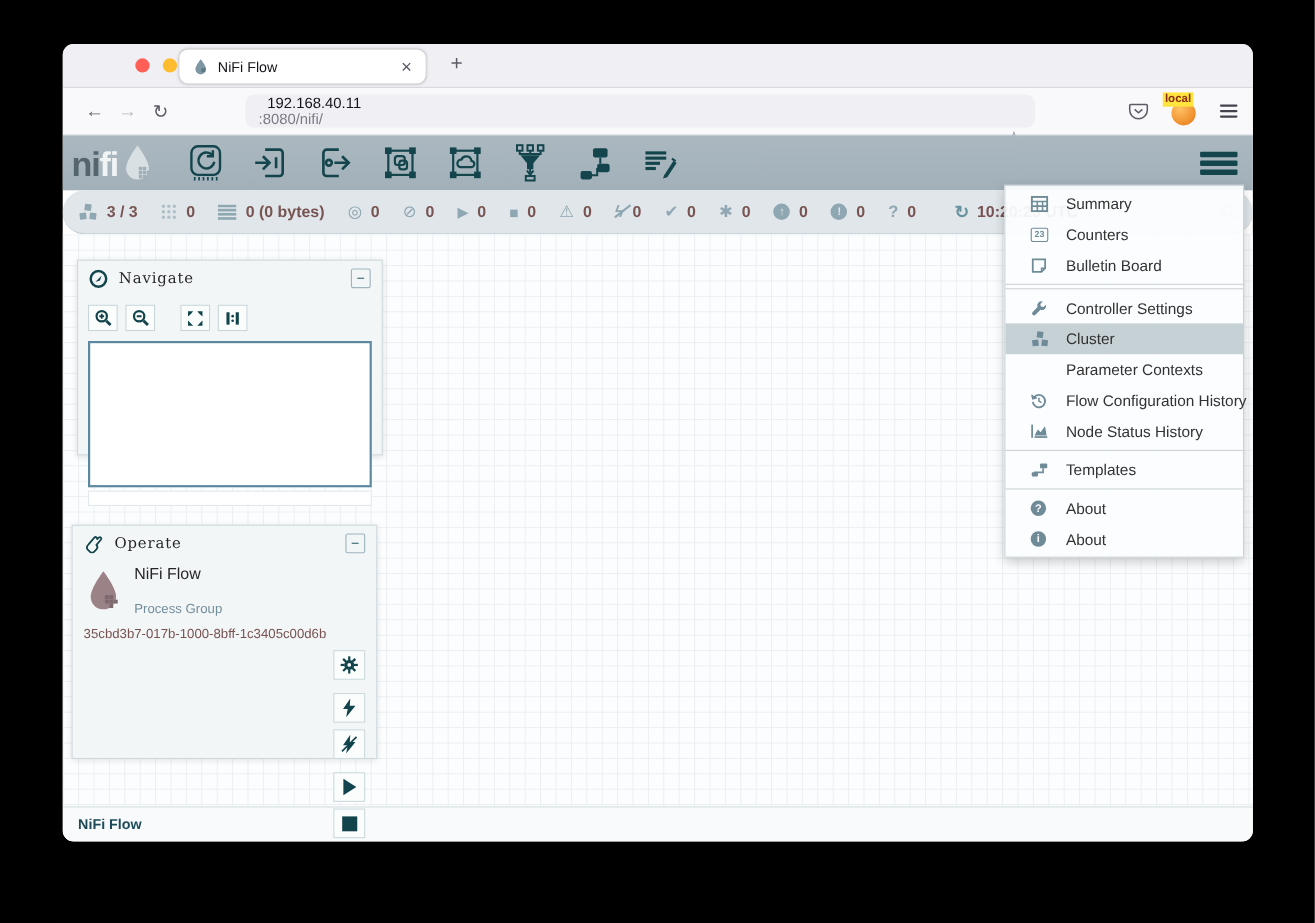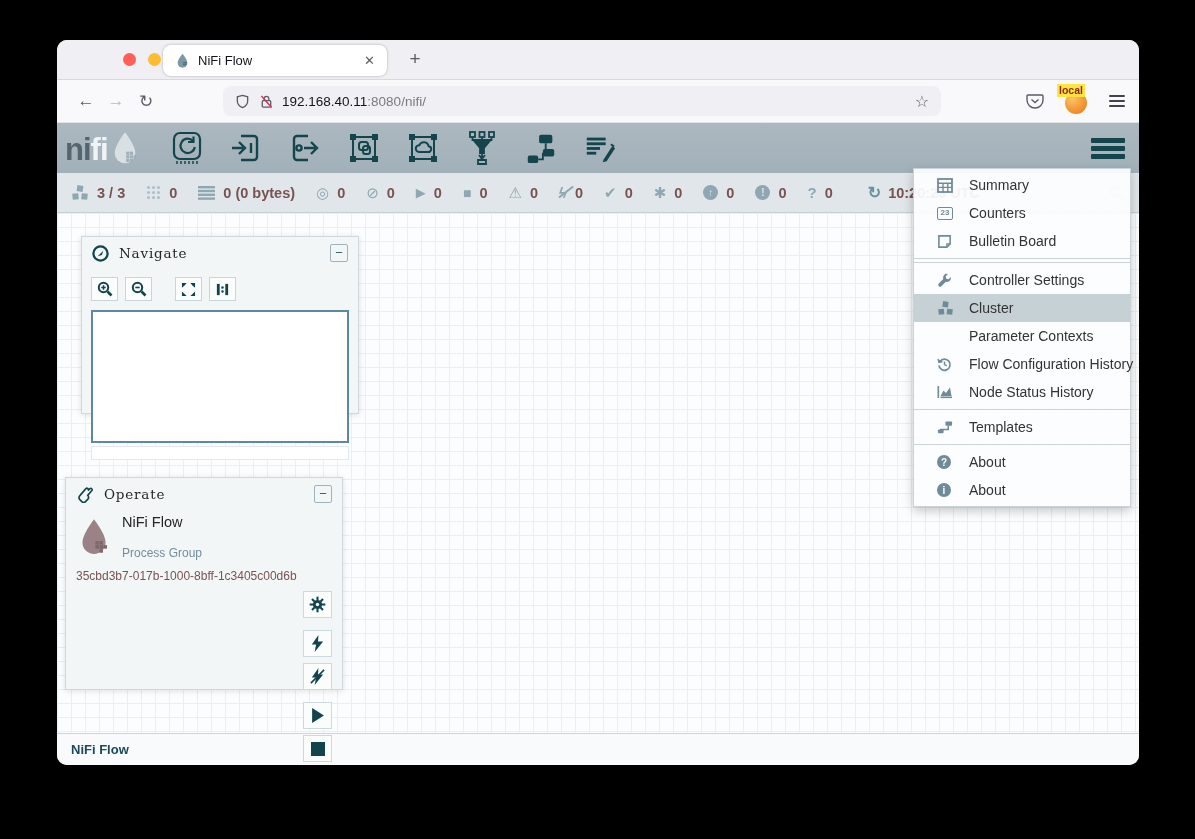--- a/index.html
+++ b/index.html
@@ -20,21 +20,21 @@
   .t-close { background:#ff5f57; } .t-min { background:#febc2e; } .t-zoom { background:#28c840; }
   .tab { position:absolute; left:106px; top:5px; width:224px; height:31px; background:#fff; border-radius:8px;
          box-shadow:0 0 3px rgba(0,0,0,.28); display:flex; align-items:center; padding:0 12px; }
   .tab-title { font-size:13px; color:#15141a; margin-left:8px; }
   .tab-close { margin-left:auto; color:#5b5b66; font-size:13px; cursor:default; }
   .newtab { position:absolute; left:345px; top:8px; font-size:19px; color:#5b5b66; width:26px; text-align:center; }
 
   .navbar { height:43px; background:#f9f9fb; display:flex; align-items:center; padding:0 14px; border-bottom:1px solid #dfe3e5; flex:0 0 auto; }
   .navbtn { font-size:17px; color:#5b5b66; width:30px; text-align:center; }
   .navbtn.disabled { color:#b9b9c2; }
-  .urlbar { margin-left:62px; width:718px; height:30px; background:#f0f0f4; border-radius:8px; display:flex; align-items:center; padding:0 12px; }
+  .urlbar { margin-left:62px; width:718px; height:30px; background:#f0f0f4; border-radius:8px; display:flex; align-items:flex-start; padding:0 12px;flex-direction:column; }
   .urlbar .host { font-size:13.5px; color:#15141a; margin-left:8px; }
   .urlbar .rest { font-size:13.5px; color:#7a7a85; }
   .url-star { margin-left:auto; font-size:16px; color:#5b5b66; }
   .nav-right { margin-left:auto; display:flex; align-items:center; gap:20px; }
   .avatar-wrap { position:relative; width:24px; height:24px; }
   .avatar { width:22px; height:22px; border-radius:50%; background:radial-gradient(circle at 35% 30%, #ffc266, #ee8d2a 70%, #d06b10); margin-top:3px; }
   .profile-badge { position:absolute; top:-5px; left:-8px; background:#ffe43d; color:#8a2a10; font-size:10.5px; font-weight:bold; padding:0 2px; line-height:13px; }
   .burger { display:flex; flex-direction:column; gap:3px; }
   .burger i { display:block; width:16px; height:2px; background:#43434d; border-radius:1px; }
 
@@ -42,21 +42,21 @@
   .nifi-header { height:50px; background:linear-gradient(#abb8c0,#a2b0b9); display:flex; align-items:center; padding:0 14px 0 8px; flex:0 0 auto; }
   .logo { display:flex; align-items:flex-end; font-weight:bold; font-size:31px; letter-spacing:-1px; line-height:30px; }
   .logo .ni { color:#55656e; } .logo .fi { color:#f1f4f5; }
   .tools { display:flex; align-items:center; gap:25px; margin-left:30px; color:#14454d; }
   .tool { width:34px; height:36px; display:flex; align-items:center; justify-content:center; cursor:grab; }
   .nifi-burger { margin-left:auto; display:flex; flex-direction:column; gap:3px; cursor:pointer; }
   .nifi-burger i { display:block; width:34px; height:5px; background:#14454d; border-radius:1px; }
 
   
   .statusbar { height:40px; background:#e0e6e9; border-bottom:1px solid #c4cfd4; display:flex; align-items:center;
-               padding:13px 14px; gap:21px; flex:0 0 auto; color:#8fa7b2; }
+               padding:13px 14px; gap:21px; flex:0 0 auto; color:#8fa7b2;border-radius:20px; }
   .stat { display:flex; align-items:center; gap:8px; white-space:nowrap; }
   .stat b { color:#775351; font-size:14.5px; font-weight:bold; }
   .g { font-size:15px; line-height:1; color:#8fa7b2; }
   .circ { width:15px; height:15px; border-radius:50%; background:#8fa7b2; color:#e0e6e9; font-size:10px; font-weight:bold;
           display:flex; align-items:center; justify-content:center; line-height:1; }
   .bolt { position:relative; font-weight:bold; font-style:normal; }
   .bolt.slashed::after { content:""; position:absolute; left:-2px; top:6px; width:18px; height:1.8px; background:#8fa7b2; transform:rotate(-38deg); }
   .refresh-group { margin-left:auto; display:flex; align-items:center; gap:7px; }
   .refresh-g { color:#67929e; font-size:16px; font-weight:bold; }
   .stat-time { color:#775351; font-size:14.5px; font-weight:bold; }
@@ -70,21 +70,21 @@
   
   .breadcrumb-bar { height:32px; background:#f8fafb; border-top:1px solid #ccd6da; display:flex; align-items:center; padding:0 14px; flex:0 0 auto; }
   .breadcrumb-bar b { font-size:13px; color:#1d4a58; }
 
   
   .panel { position:absolute; width:278px; background:#f3f6f7; border:1px solid #cfd9dd; box-shadow:0 1px 6px rgba(0,0,0,.12); }
   .panel-head { height:32px; display:flex; align-items:center; padding:0 10px; }
   .panel-title { font-family:"DejaVu Serif","Liberation Serif",serif; font-size:13.5px; color:#262626; letter-spacing:.8px; margin-left:10px; }
   .collapse { margin-left:auto; width:18px; height:18px; border:1px solid #9db3bd; border-radius:2px; background:#f3f6f7;
               color:#2c5d68; font-size:13px; line-height:15px; text-align:center; }
-  #navigate { left:24px; top:196px; height:178px; }
+  #navigate { left:13px; top:196px; height:178px; }
   .nav-buttons { display:flex; gap:7px; margin:8px 0 0 9px; }
   .nav-buttons .gap { width:9px; }
   .sqbtn { width:27px; height:24px; background:#fbfdfd; border:1px solid #c8d6da; display:flex; align-items:center; justify-content:center; color:#12444c; }
   .birdseye { margin:9px 9px 0 9px; height:133px; background:#fff; border:2px solid #5d89a0; }
   .birdseye-strip { margin:3px 9px 0 9px; height:14px; background:#fff; border:1px solid #e2e9ec; }
 
   #operate { left:8px; top:437px; height:213px; }
   .op-body { padding:4px 10px 0 10px; }
   .op-flow { display:flex; align-items:center; gap:10px; }
   .op-name { font-size:14.5px; color:#262626; }

